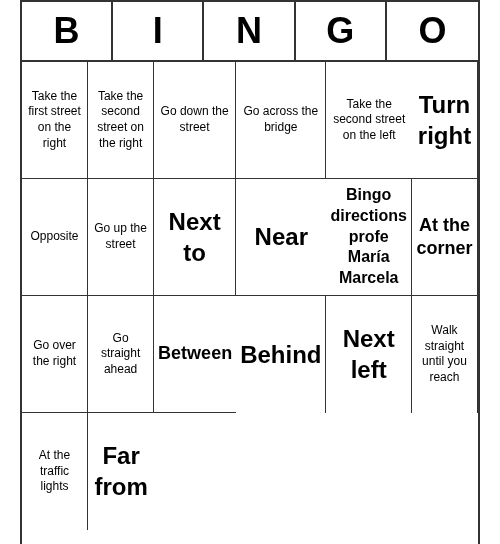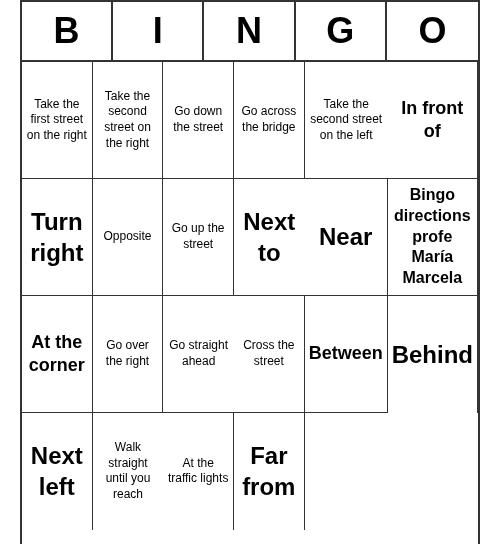--- a/index.html
+++ b/index.html
@@ -96,23 +96,20 @@
       <div class="bingo-cell">
         <span class="cell-normal">Go down the street</span>
       </div>
       <div class="bingo-cell">
         <span class="cell-normal">Go across the bridge</span>
       </div>
       <div class="bingo-cell">
         <span class="cell-normal">Take the second street on the left</span>
       </div>
       <div class="bingo-cell">
-        <span class="cell-medium">In front of</span>
-      </div>
-      <div class="bingo-cell">
         <span class="cell-large">Turn right</span>
       </div>
       <div class="bingo-cell">
         <span class="cell-normal">Opposite</span>
       </div>
       <div class="bingo-cell">
         <span class="cell-normal">Go up the street</span>
       </div>
       <div class="bingo-cell">
         <span class="cell-large">Next to</span>
@@ -126,23 +123,20 @@
       <div class="bingo-cell">
         <span class="cell-medium">At the corner</span>
       </div>
       <div class="bingo-cell">
         <span class="cell-normal">Go over the right</span>
       </div>
       <div class="bingo-cell">
         <span class="cell-normal">Go straight ahead</span>
       </div>
       <div class="bingo-cell">
-        <span class="cell-normal">Cross the street</span>
-      </div>
-      <div class="bingo-cell">
         <span class="cell-medium">Between</span>
       </div>
       <div class="bingo-cell">
         <span class="cell-large">Behind</span>
       </div>
       <div class="bingo-cell">
         <span class="cell-large">Next left</span>
       </div>
       <div class="bingo-cell">
         <span class="cell-normal">Walk straight until you reach</span>

